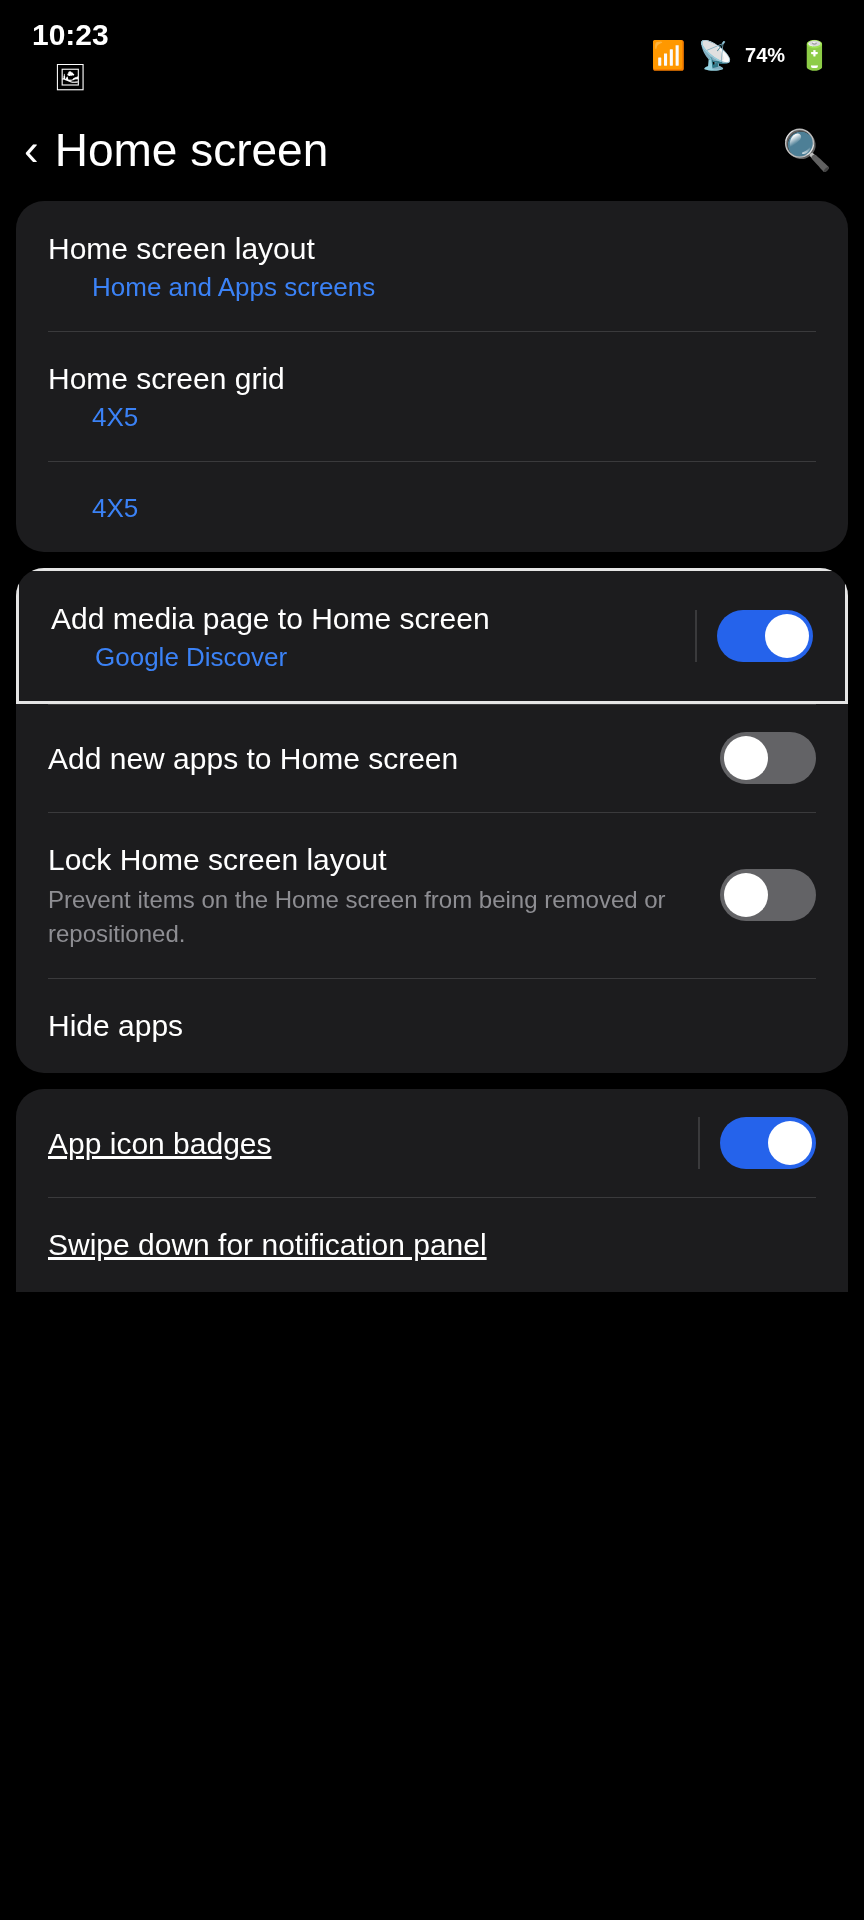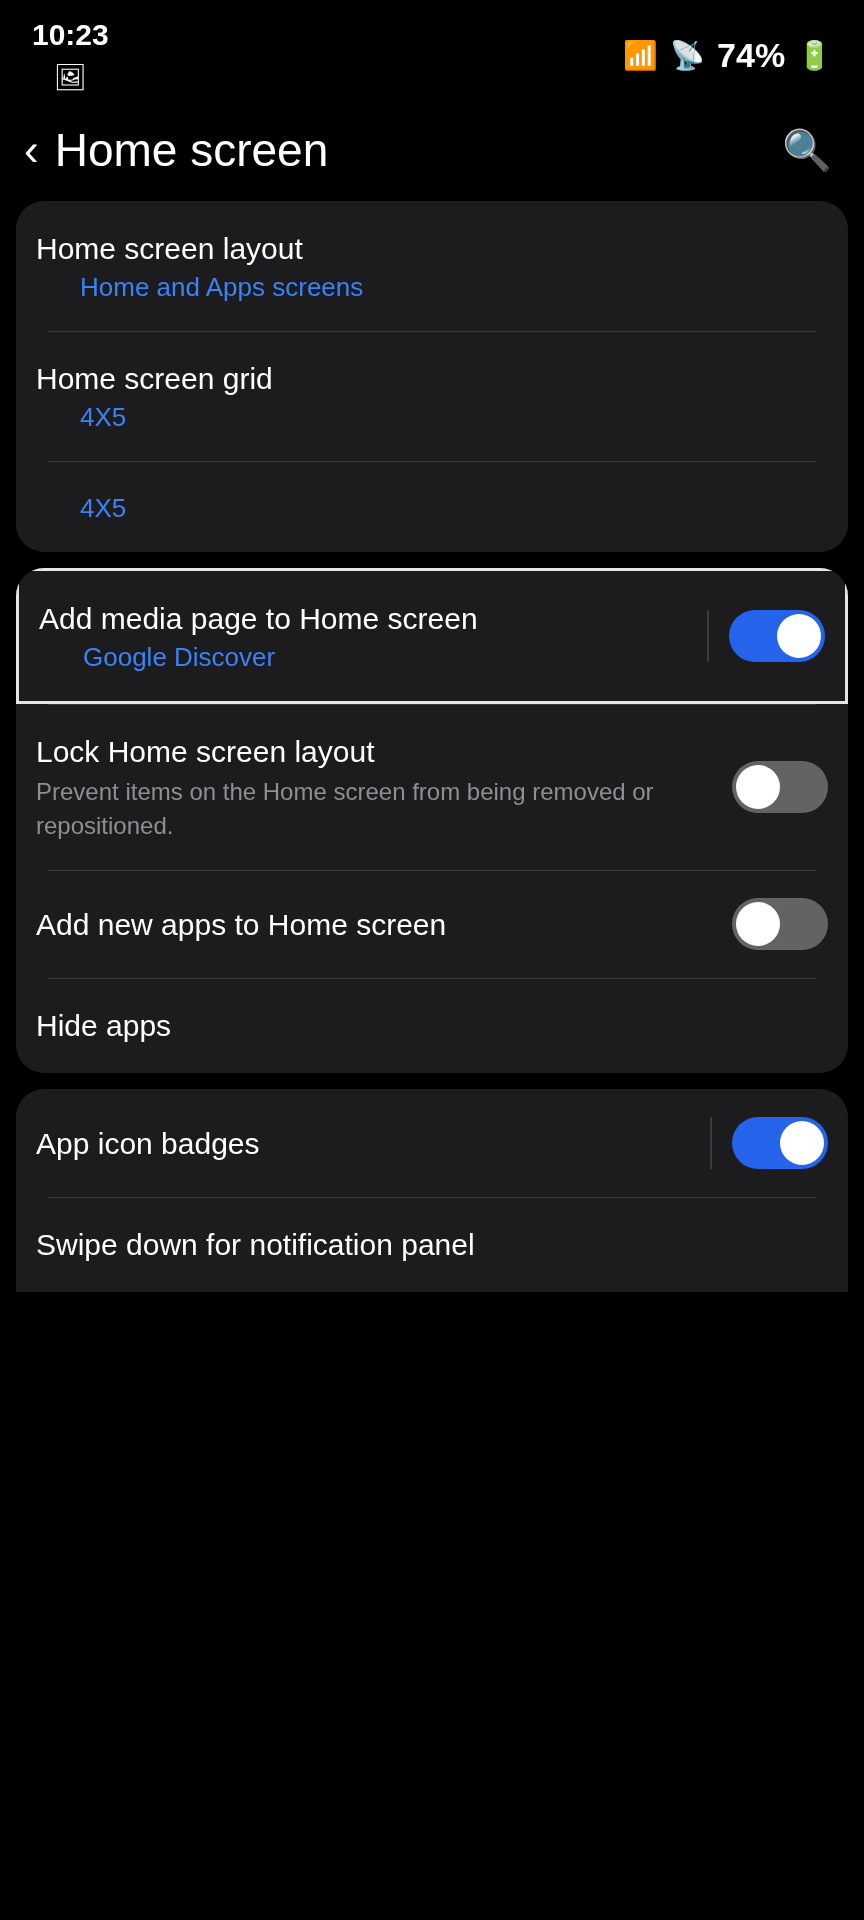--- a/index.html
+++ b/index.html
@@ -69,21 +69,21 @@
     
     .card {
       background: #1c1c1e;
       border-radius: 28px;
       margin: 0 16px 16px 16px;
       overflow: hidden;
     }
 
     
     .setting-row {
-      padding: 28px 20px;
+      padding: 28px 32px;
       display: flex;
       align-items: center;
       justify-content: flex-end;
       position: relative;
     }
     .setting-row + .setting-row::before {
       content: '';
       position: absolute;
       top: 0;
       left: 32px;
@@ -148,34 +148,35 @@
       margin: 0 16px 16px 16px;
       overflow: hidden;
     }
 
     
     .card3 {
       background: #1c1c1e;
       border-radius: 28px 28px 0 0;
       margin: 0 16px 0 16px;
       overflow: hidden;
+      text-decoration: underline;
     }
   </style>
 </head>
 <body>
 
 <div class="status-bar">
   <div class="status-left">
     <span class="status-time">10:23</span>
     <span style="font-size:26px;">🖼</span>
   </div>
   <div class="status-right">
     <span style="font-size:28px;">📶</span>
     <span style="font-size:28px;">📡</span>
-    <span style="font-size:34px;font-weight:600;">74%</span>
+    <span style="font-size:20px;font-weight:600;">74%</span>
     <span style="font-size:28px;">🔋</span>
   </div>
 </div>
 
 <div class="header">
   <div class="header-left">
     <span class="back-icon">‹</span>
     <span class="header-title">Home screen</span>
   </div>
   <span class="search-icon">🔍</span>
@@ -216,31 +217,31 @@
       <div style="width:2px;height:52px;background:#3a3a3c;margin-right:20px;"></div>
       <div class="toggle on">
         <div class="toggle-thumb"></div>
       </div>
     </div>
   </div>
 
 
   <div class="setting-row">
     <div class="setting-text">
+      <div class="setting-title">Add new apps to Home screen</div>
+    </div>
+    <div class="toggle off">
+      <div class="toggle-thumb"></div>
+    </div>
+  </div>
+
+  <div class="setting-row">
+    <div class="setting-text">
       <div class="setting-title">Lock Home screen layout</div>
       <div class="setting-desc">Prevent items on the Home screen from being removed or repositioned.</div>
-    </div>
-    <div class="toggle off">
-      <div class="toggle-thumb"></div>
-    </div>
-  </div>
-
-  <div class="setting-row">
-    <div class="setting-text">
-      <div class="setting-title">Add new apps to Home screen</div>
     </div>
     <div class="toggle off">
       <div class="toggle-thumb"></div>
     </div>
   </div>
 
   <div class="setting-row">
     <div class="setting-text">
       <div class="setting-title">Hide apps</div>
     </div>

